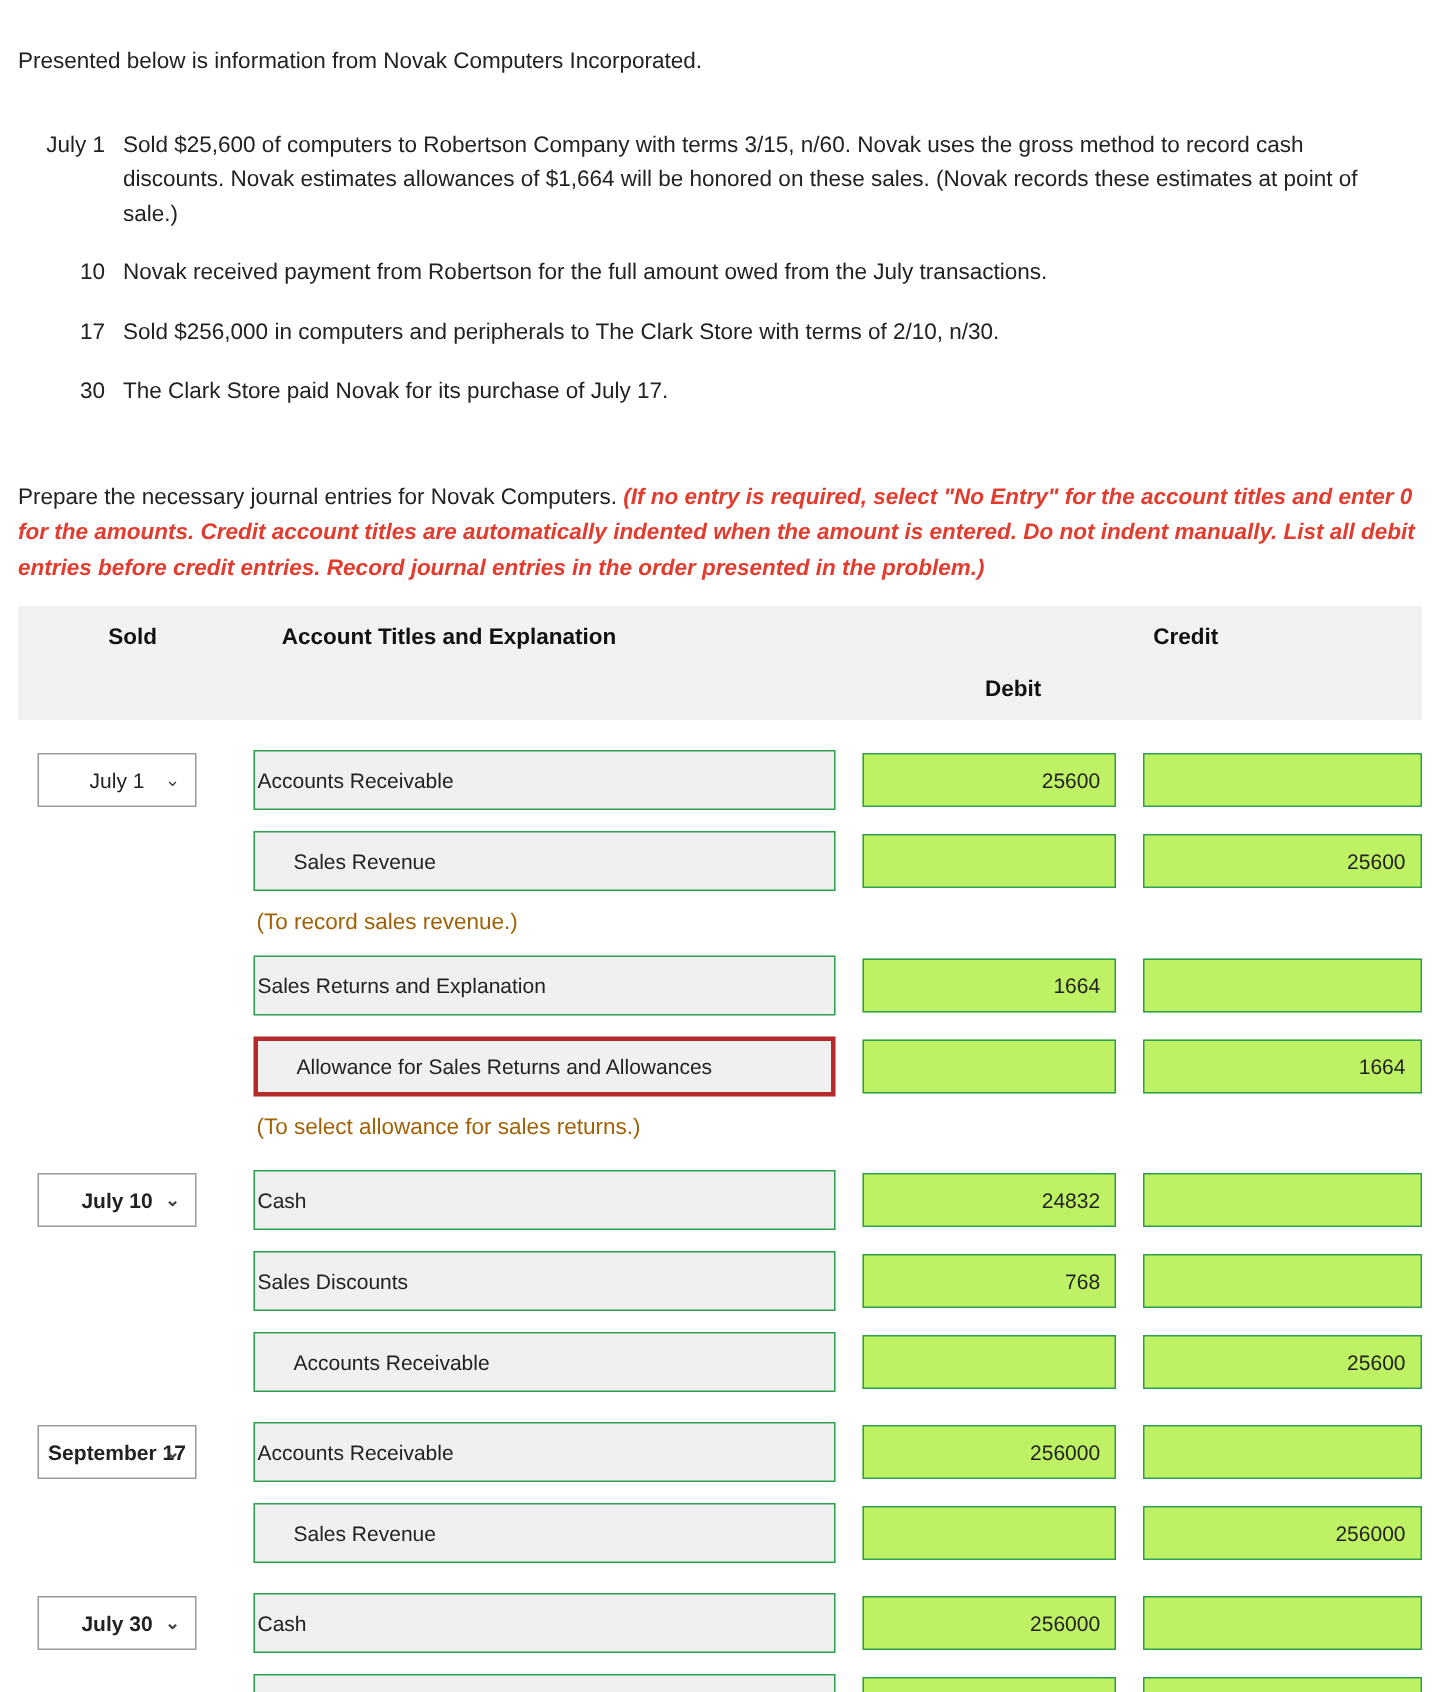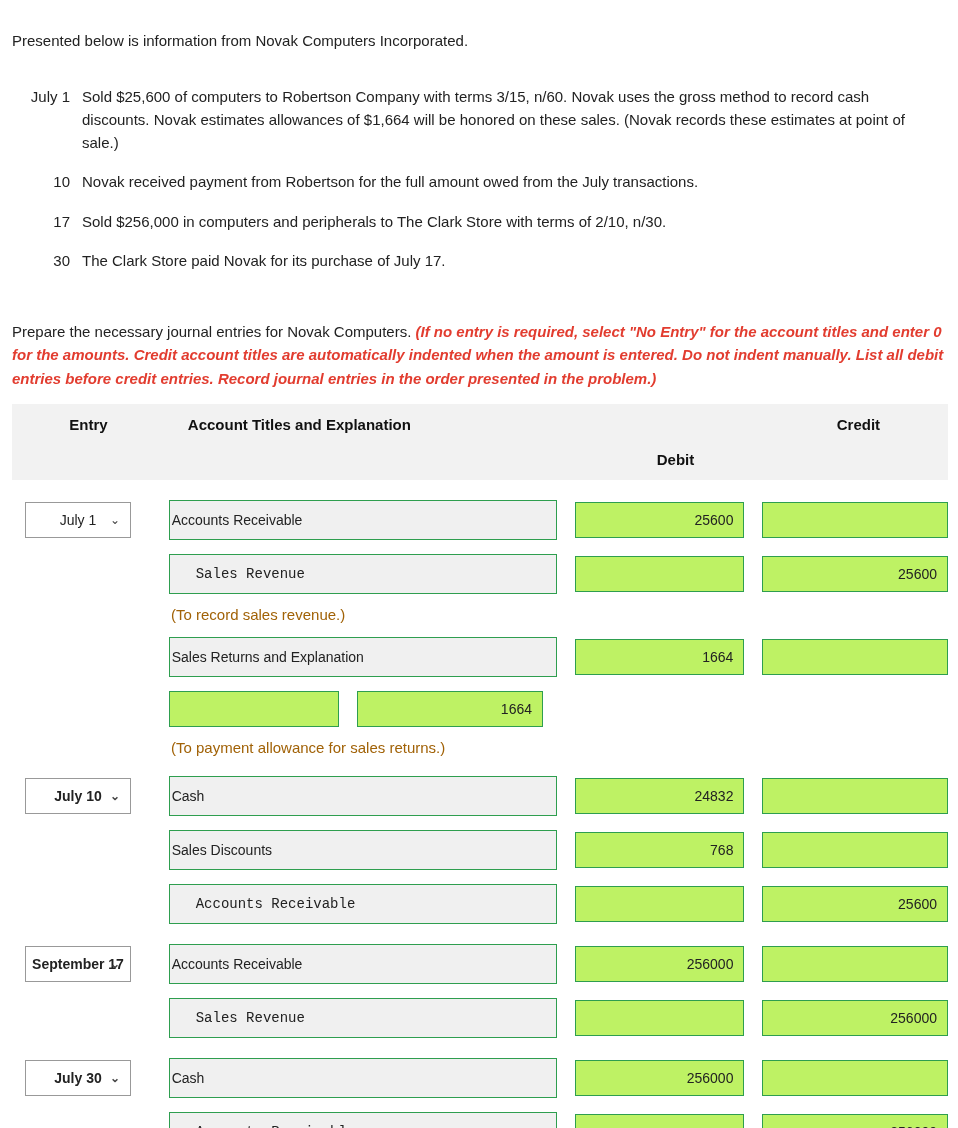--- a/index.html
+++ b/index.html
@@ -42,21 +42,21 @@
     display: flex;
     background: #f2f2f2;
     font-weight: 700;
     padding: 12px 0;
     font-size: 15px;
     color: #111;
   }
   .col-date { width: 157px; text-align: center; }
   .col-account { width: 407px; padding-left: 2px; margin-left: 21px; }
   .col-debit { width: 192px; text-align: center; margin-top: 35px; }
-  .col-credit { width: 184px; text-align: center; }
+  .col-credit { width: 184px; text-align: left; }
   .je-body { }
   .je-row {
     display: flex;
     align-items: center;
     margin-top: 14px;
   }
   .je-row.first-of-group { margin-top: 20px; }
   .date-cell {
     width: 157px;
     display: flex;
@@ -97,21 +97,20 @@
     padding: 0 2px;
     font-size: 14px;
     width: 100%;
   }
   .account-input.correct {
     border: 1px solid #2e9e4f;
     background: #f0f0f0;
   }
   .account-input.indent.correct {
     padding-left: 26px;
-    font-family: Liberation Mono, monospace;
   }
   .account-input.wrong {
     border: 3px solid #b52a2a;
     background: #f0f0f0;
     padding-left: 26px;
   }
   .num-cell {
     width: 188px;
     padding-right: 18px;
   }
@@ -166,21 +165,21 @@
     <td>The Clark Store paid Novak for its purchase of July 17.</td>
   </tr>
 </tbody>
   </table>
 
 <div class="instruction">
   <span>Prepare the necessary journal entries for Novak Computers. </span><span class="red">(If no entry is required, select "No Entry" for the account titles and enter 0 for the amounts. Credit account titles are automatically indented when the amount is entered. Do not indent manually. List all debit entries before credit entries. Record journal entries in the order presented in the problem.)</span>
 </div>
 
 <div class="je-header">
-  <div class="col-date">Entry</div>
+  <div class="col-date">Sold</div>
   <div class="col-account">Account Titles and Explanation</div>
   <div class="col-debit">Debit</div>
   <div class="col-credit">Credit</div>
 </div>
 
 <div class="je-body">
 
   <div class="je-row first-of-group">
     <div class="date-cell">
       <div class="date-select">
@@ -225,31 +224,34 @@
     <div class="num-cell">
         <div class="num-input filled">1664</div>
       </div>
     <div class="num-cell credit">
         <div class="num-input filled"></div>
       </div>
   </div>
 
   <div class="je-row">
     <div class="date-cell empty"></div>
+    <div class="account-cell">
+      <div class="account-input wrong">Allowance for Sales Returns and Allowances</div>
+    </div>
     <div class="num-cell">
         <div class="num-input filled"></div>
       </div>
     <div class="num-cell credit">
         <div class="num-input filled">1664</div>
       </div>
   </div>
 
   <div class="explain-row">
     <div class="spacer"></div>
-    <div class="text">(To payment allowance for sales returns.)</div>
+    <div class="text">(To select allowance for sales returns.)</div>
   </div>
 
   <div class="je-row first-of-group">
     <div class="date-cell">
       <div class="date-select bold-sel">
         <span>July 10</span>
         <span class="chev">⌄</span>
       </div>
     </div>
     <div class="account-cell">

